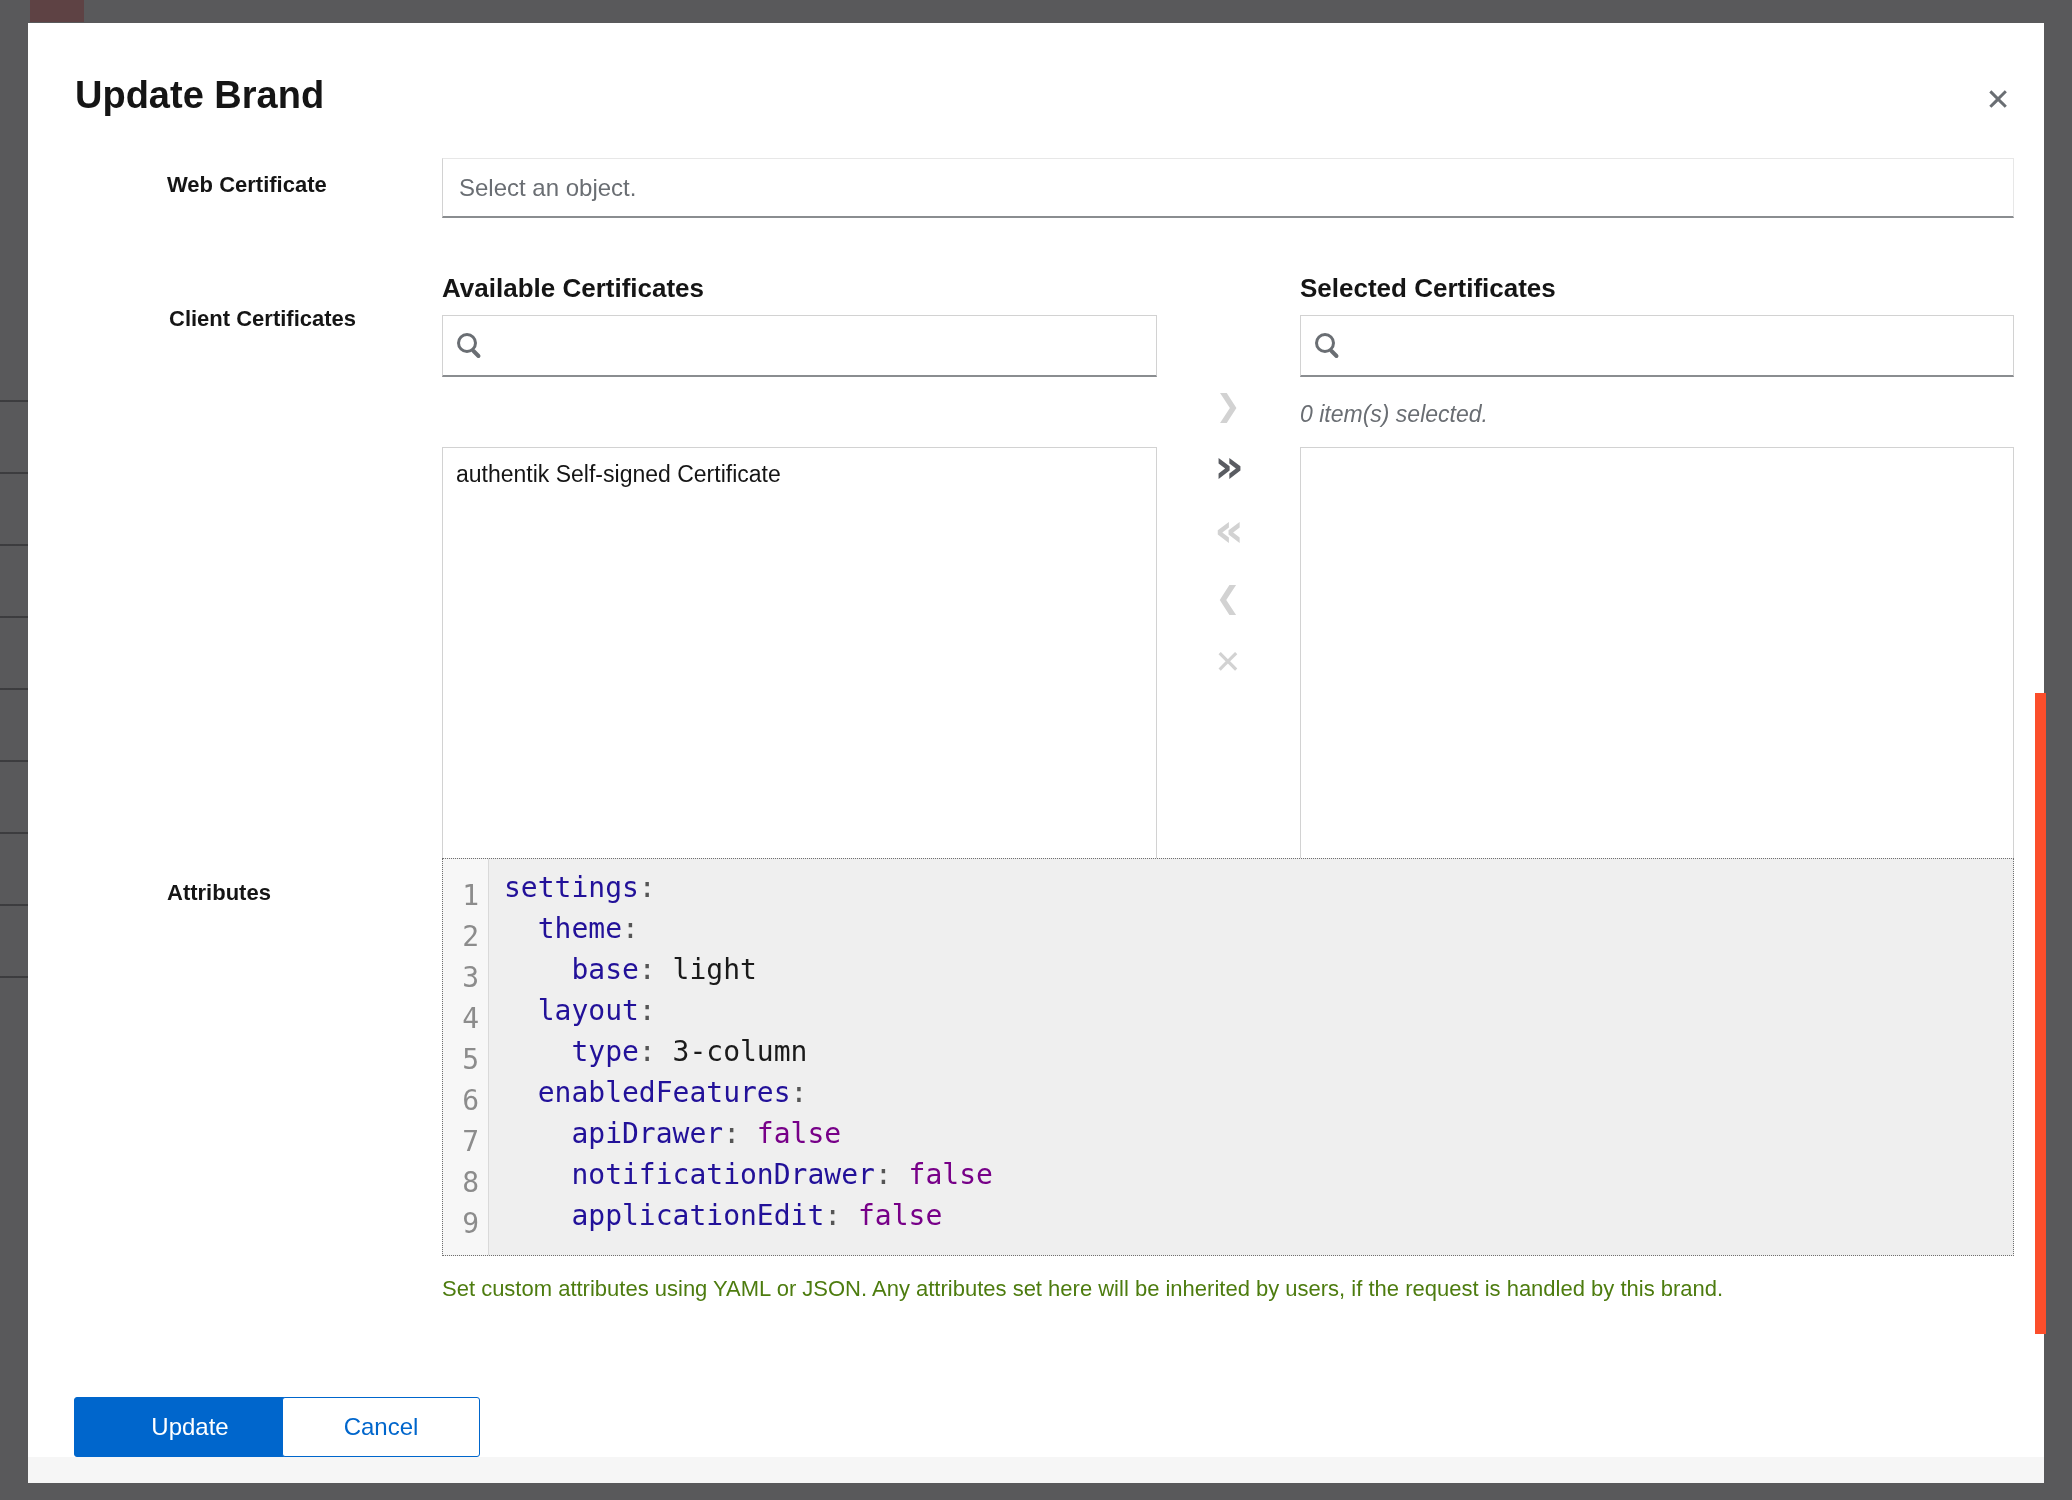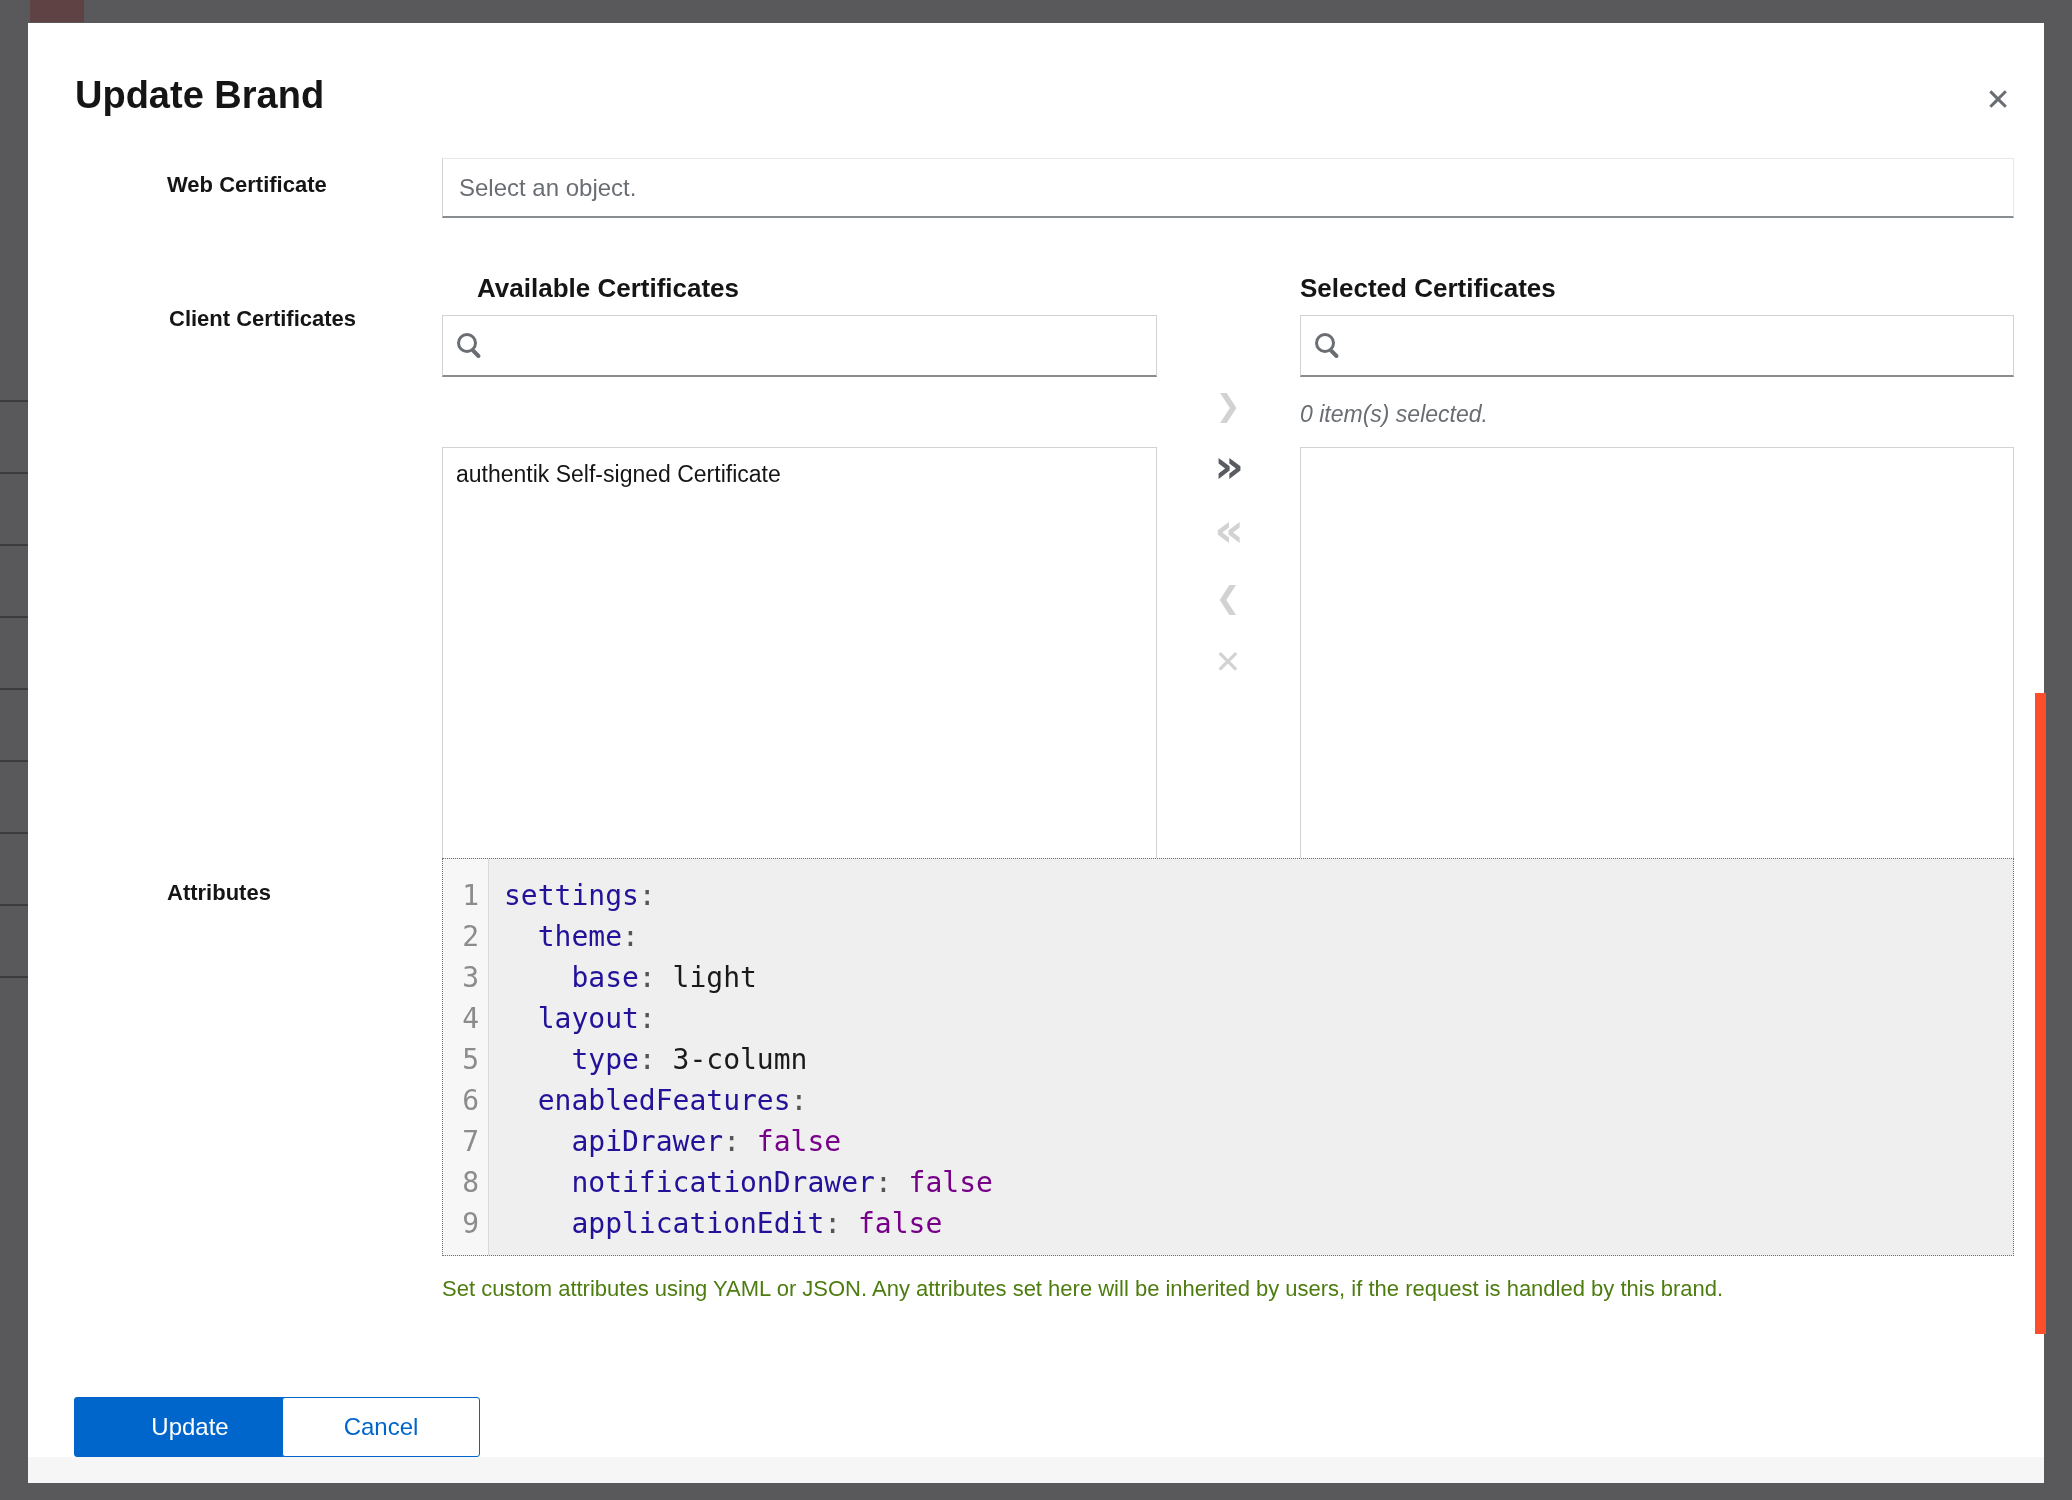--- a/index.html
+++ b/index.html
@@ -43,21 +43,21 @@
   .lbl-attr{left:139px;top:856px;}
 
   .pf-select{
     position:absolute;left:414px;top:135px;width:1572px;height:60px;background:#fff;
     border:1px solid #e7e7e7;border-left-color:#d2d2d2;border-bottom:2px solid #8a8d90;
     display:flex;align-items:center;padding:0 16px;cursor:pointer;
   }
   .pf-select .placeholder{color:var(--muted);font-size:24px;}
 
   .dl-header{position:absolute;top:250px;margin:0;font-size:26px;font-weight:700;color:#151515;}
-  .dl-header.avail{left:414px;margin-left:35px;}
+  .dl-header.avail{left:414px;}
   .dl-header.sel{left:1272px;}
 
   .search-box{
     position:absolute;top:292px;height:62px;background:#fff;
     border:1px solid #d2d2d2;border-bottom:2px solid #8a8d90;
     display:flex;align-items:center;padding:0 14px;gap:12px;
   }
   .search-box.avail{left:414px;width:715px;}
   .search-box.sel{left:1272px;width:714px;}
   .search-box input{
@@ -90,21 +90,21 @@
 
   .code-editor{
     position:absolute;left:414px;top:835px;width:1572px;height:398px;
     border:1px dotted #707070;background:#efefef;display:flex;align-items:stretch;overflow:hidden;
     font-family:"DejaVu Sans Mono",monospace;font-size:28px;line-height:41px;
   }
   .code-gutter{
     flex:0 0 46px;background:#f7f7f7;border-right:1px solid #d9d9d9;
     padding:16px 9px 0 4px;text-align:right;color:#8c8c8c;
   }
-  .code-area{flex:1;padding:16px 0 0 15px;overflow:hidden;}
+  .code-area{flex:1;padding:8px 0 0 15px;overflow:hidden;}
   .cline{white-space:pre;}
   .tok-key{color:var(--code-key);}
   .tok-colon{color:var(--code-colon);}
   .tok-plain{color:var(--code-plain);}
   .tok-kw{color:var(--code-keyword);}
 
   .help-text{position:absolute;left:414px;top:1252px;width:1570px;margin:0;font-size:22px;line-height:28px;color:#4d7c0f;}
 
   .btn{
     position:absolute;top:1374px;height:60px;border-radius:3px;font-size:24px;cursor:pointer;

